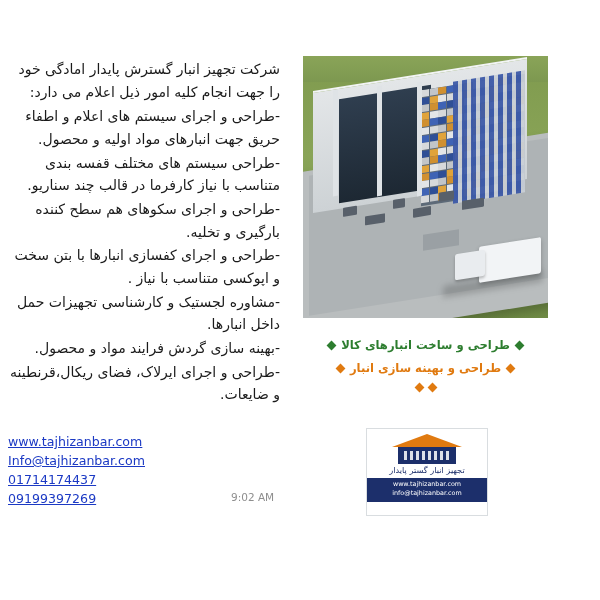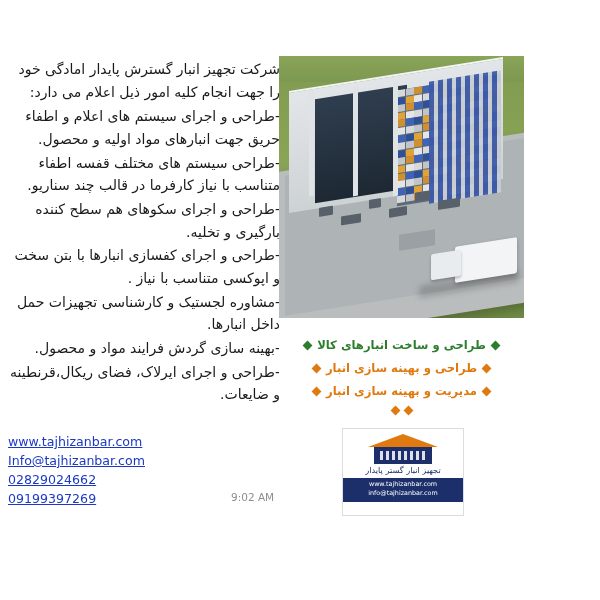--- a/index.html
+++ b/index.html
@@ -64,21 +64,21 @@
     left: 231px;
     top: 491px;
     font-size: 10.5px;
     color: #8e8e8e;
     direction: ltr;
   }
 
   
   #right-panel {
     position: absolute;
-    left: 279px;
+    left: 303px;
     top: 56px;
     width: 245px;
     height: 455px;
     background: #ffffff;
   }
 
   
   #render-wrap {
     position: absolute;
     left: 0;
@@ -303,32 +303,32 @@
   }
 </style>
 </head>
 <body>
 
 <div id="page">
 
   <div id="text-col">
     <p class="para intro">شرکت تجهیز انبار گسترش پایدار امادگی خود را جهت انجام کلیه امور ذیل اعلام می دارد:</p>
     <p class="para">-طراحی و اجرای سیستم های اعلام و اطفاء حریق جهت انبارهای مواد اولیه و محصول.</p>
-    <p class="para">-طراحی سیستم های مختلف قفسه اطفاء متناسب با نیاز کارفرما در قالب چند سناریو.</p>
+    <p class="para">-طراحی سیستم های مختلف قفسه بندی متناسب با نیاز کارفرما در قالب چند سناریو.</p>
     <p class="para">-طراحی و اجرای سکوهای هم سطح کننده بارگیری و تخلیه.</p>
     <p class="para">-طراحی و اجرای کفسازی انبارها با بتن سخت و اپوکسی متناسب با نیاز .</p>
     <p class="para">-مشاوره لجستیک و کارشناسی تجهیزات حمل داخل انبارها.</p>
     <p class="para">-بهینه سازی گردش فرایند مواد و محصول.</p>
     <p class="para">-طراحی و اجرای ایرلاک، فضای ریکال،قرنطینه و ضایعات.</p>
   </div>
 
   <div id="contact">
     <a href="#">www.tajhizanbar.com</a>
     <a href="#">Info@tajhizanbar.com</a>
-    <span class="contact-line plain">02829024662</span>
+    <span class="contact-line plain">01714174437</span>
     <span class="contact-line plain">09199397269</span>
   </div>
 
   <div id="timestamp">9:02 AM</div>
 
   <div id="right-panel">
 
     <div id="render-wrap">
       <div class="grass"></div>
       <div class="grass-strip-top"></div>
@@ -548,25 +548,20 @@
         <span class="b-green">طراحی و ساخت انبارهای کالا</span>
         <span class="diamond d-green"></span>
       </div>
       <div class="bullet-row">
         <span class="diamond d-orange"></span>
         <span class="b-orange">طراحی و بهینه سازی انبار</span>
         <span class="diamond d-orange"></span>
       </div>
       <div class="bullet-row">
         <span class="diamond d-orange"></span>
-        <span class="b-orange">مدیریت و بهینه سازی انبار</span>
-        <span class="diamond d-orange"></span>
-      </div>
-      <div class="bullet-row">
-        <span class="diamond d-orange"></span>
         <span class="diamond d-orange"></span>
       </div>
     </div>
 
     <div id="logo-card">
       <div class="logo-mark">
         <span class="logo-roof"></span>
         <span class="logo-body"></span>
       </div>
       <div class="logo-fa">تجهیز انبار گستر پایدار</div>

